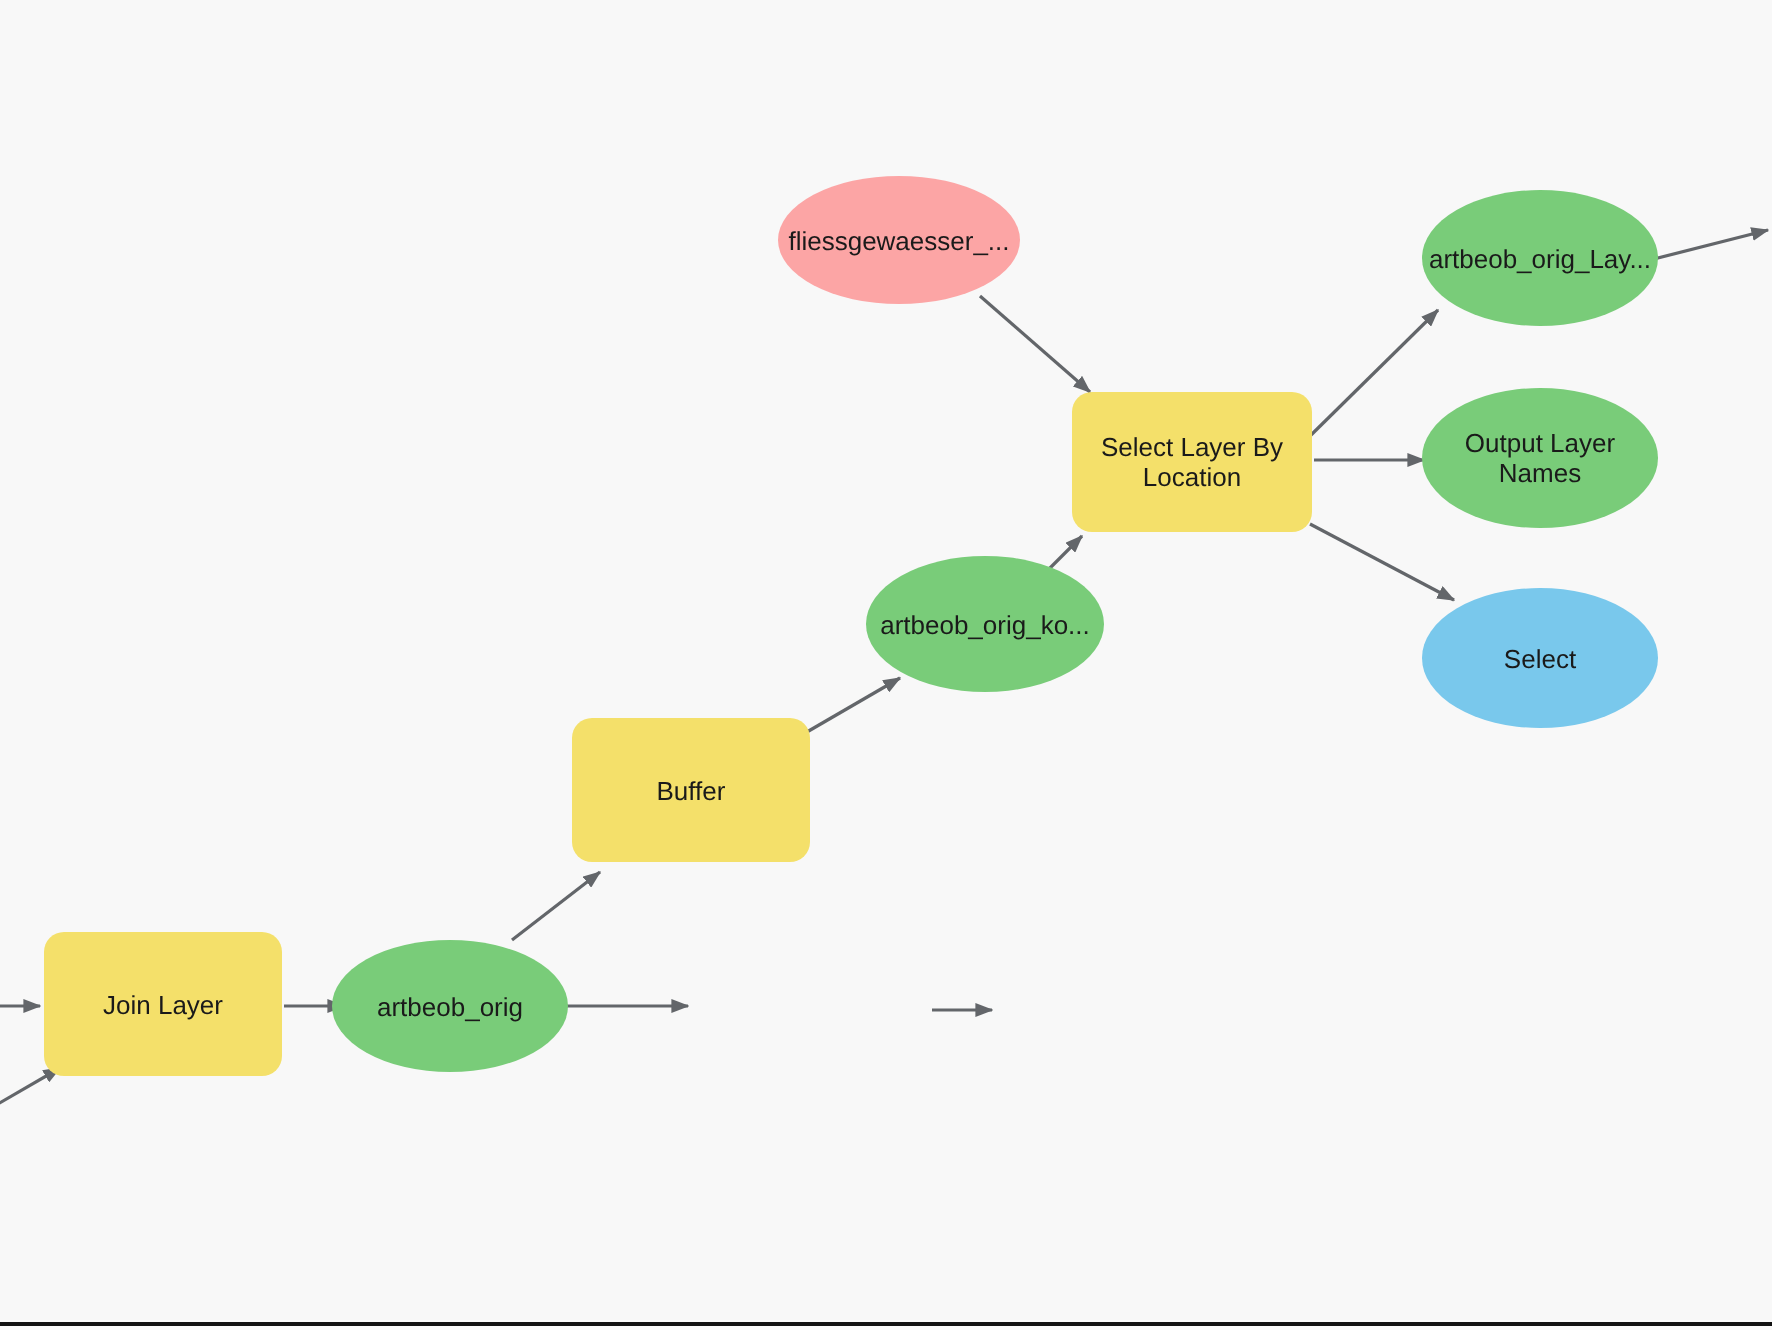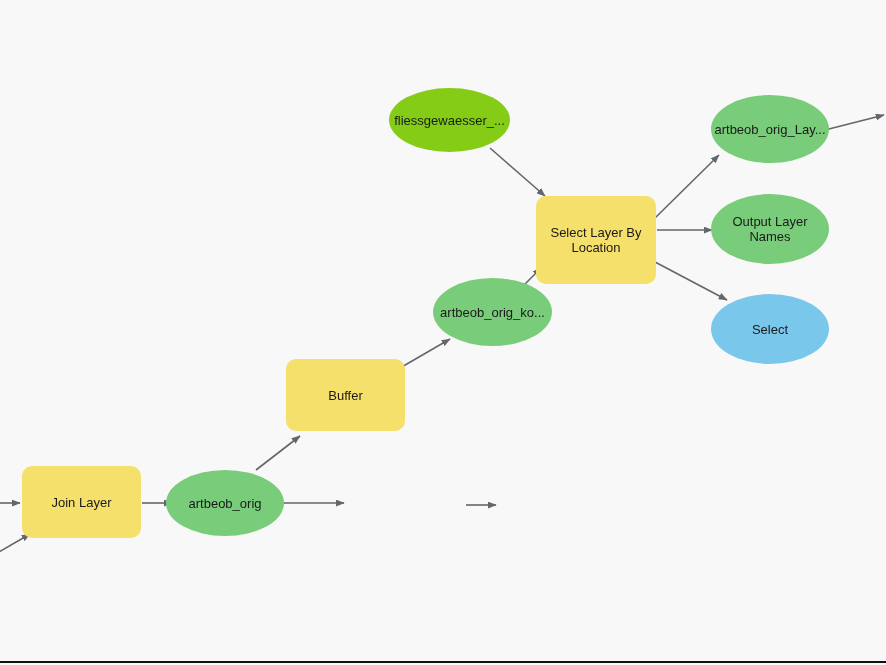--- a/index.html
+++ b/index.html
@@ -47,21 +47,21 @@
   }
   .node.tool .node-label {
     white-space: normal;
     max-width: 108px;
   }
   .node.data {
     border-radius: 50%;
     background: #79cc79;
   }
   .node.data.input {
-    background: #84cc16;
+    background: #fca5a5;
   }
   .node.data.count {
     background: #79c8ec;
   }
   .node.data .node-label {
     white-space: nowrap;
   }
   .node.multi .node-label {
     white-space: normal;
     max-width: 96px;
@@ -117,21 +117,21 @@
       <line x1="825" y1="130" x2="884" y2="115"></line>
 
       <line x1="466" y1="505" x2="496" y2="505"></line>
     </g>
   </svg>
 
   <div class="node data input" style="left:389px; top:88px; width:121px; height:64px;">
     <span class="node-label">fliessgewaesser_...</span>
   </div>
 
-  <div class="node tool" style="left:536px; top:196px; width:120px; height:88px;">
+  <div class="node tool" style="left:536px; top:196px; width:120px; height:70px;">
     <span class="node-label">Select Layer By Location</span>
   </div>
 
   <div class="node data multi" style="left:711px; top:194px; width:118px; height:70px;">
     <span class="node-label">Output Layer Names</span>
   </div>
 
   <div class="node data" style="left:711px; top:95px; width:118px; height:68px;">
     <span class="node-label">artbeob_orig_Lay...</span>
   </div>

